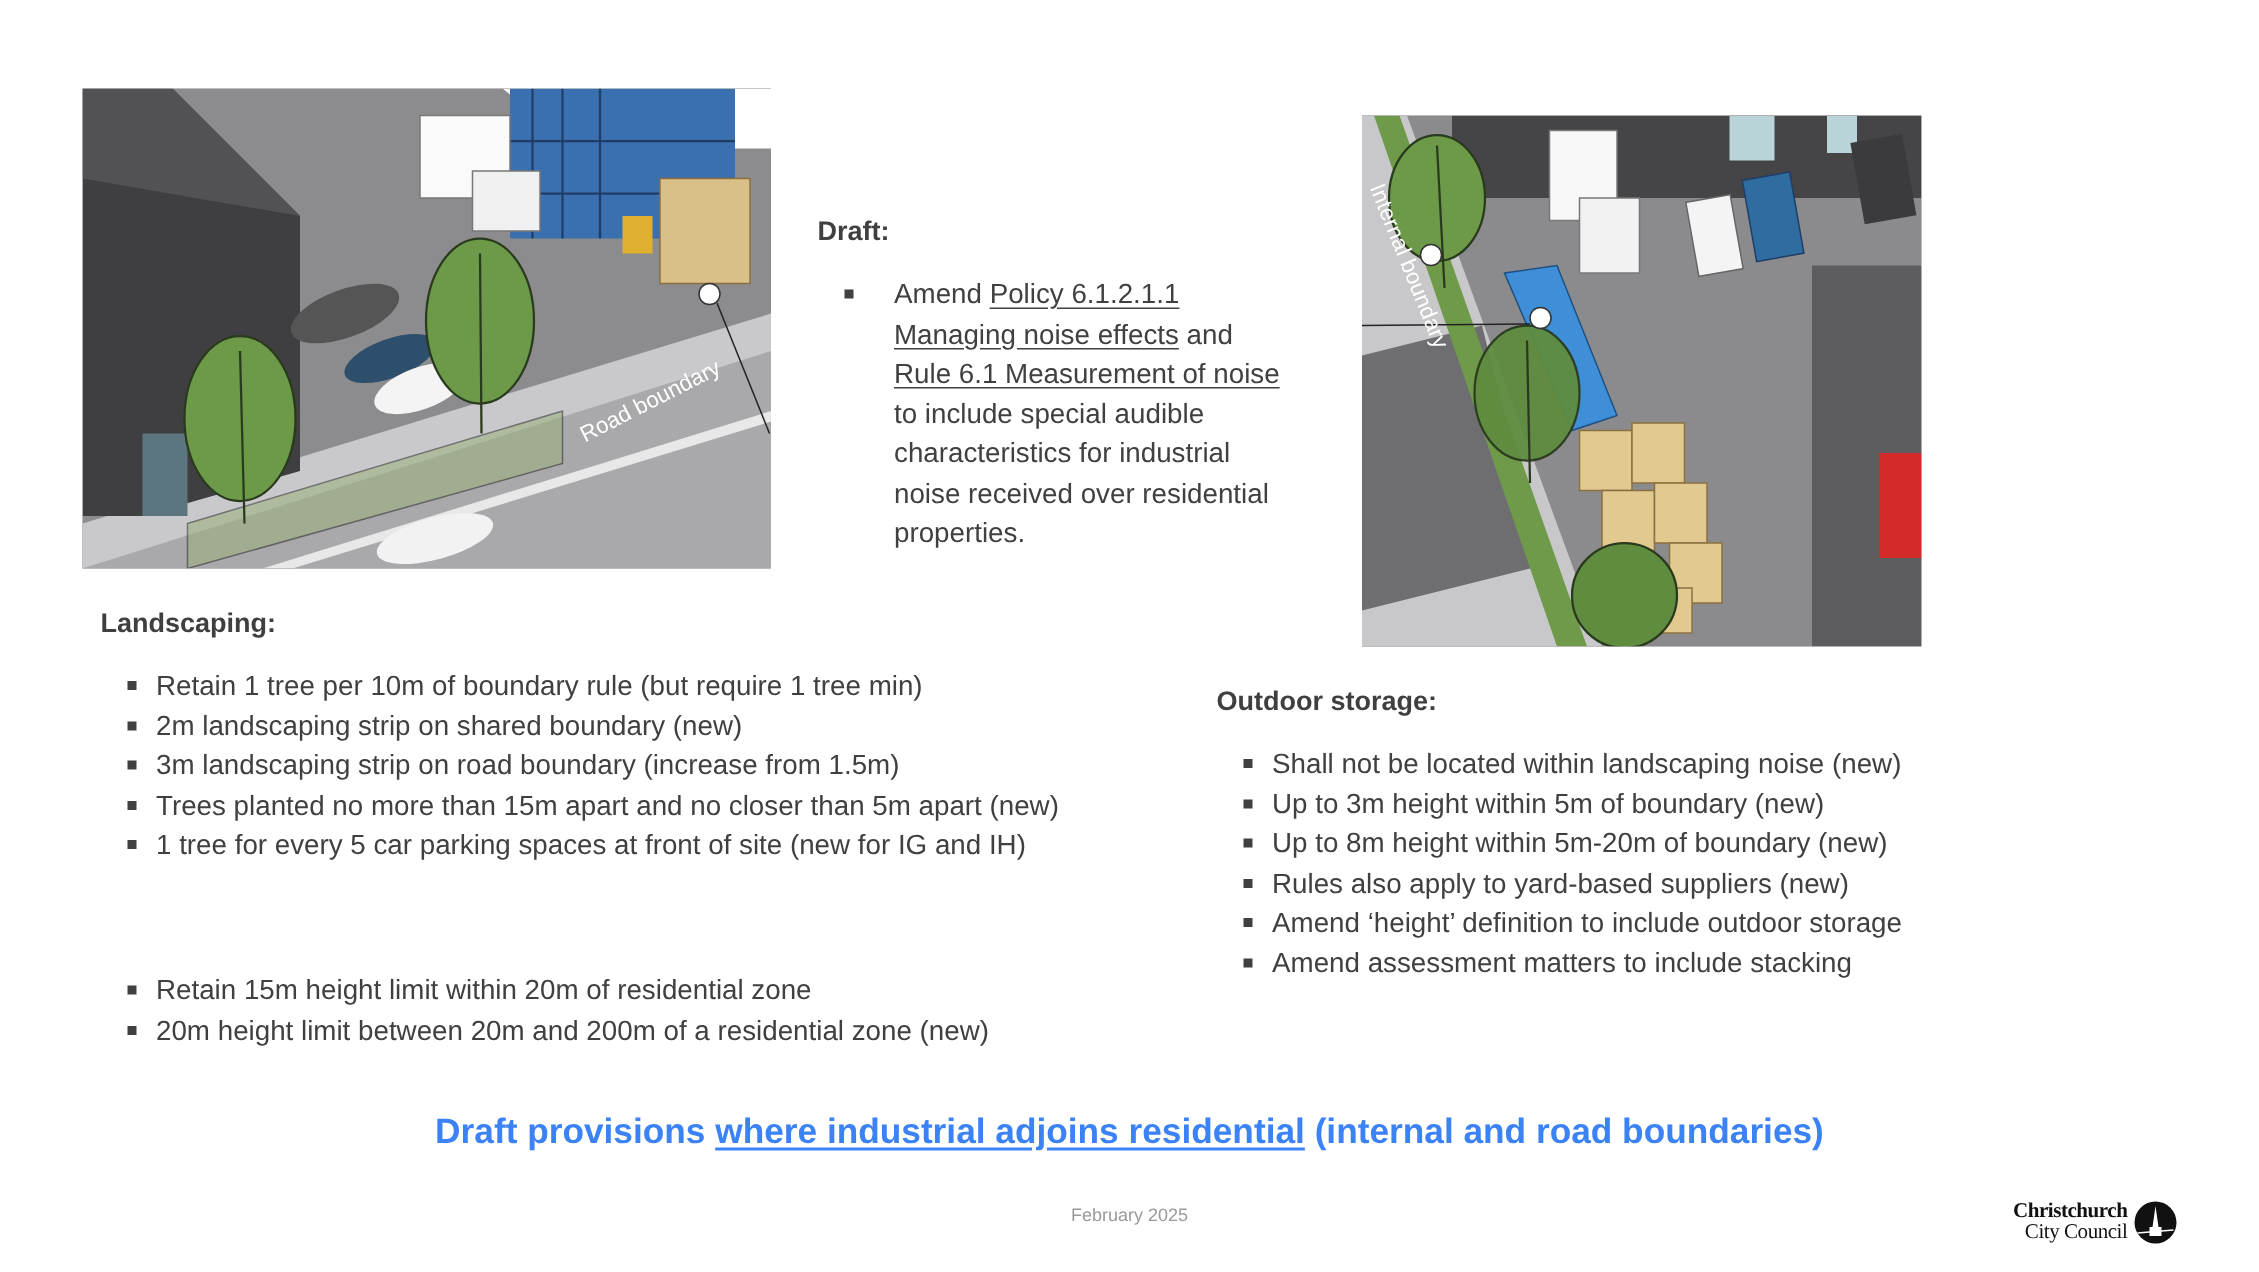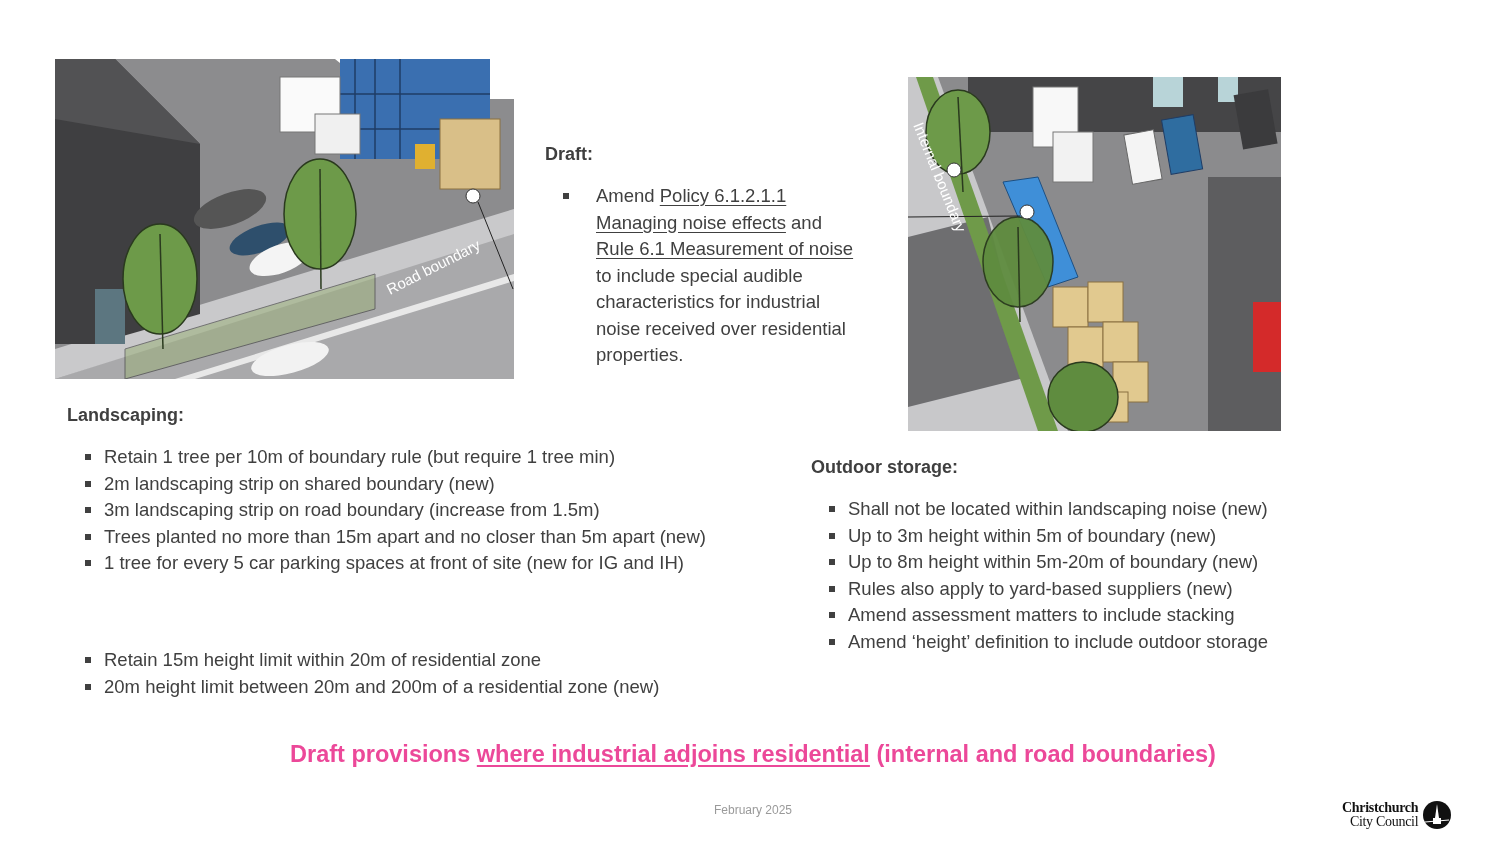--- a/index.html
+++ b/index.html
@@ -13,21 +13,21 @@
   .section-title { font-weight: bold; font-size: 18px; color: #3f3f3f; margin: 0 0 4px 0; line-height: 26px; }
   ul.bullets { list-style: none; margin: 16px; padding: 0; }
   ul.bullets li { position: relative; padding-left: 21px; font-size: 18.5px; line-height: 26.5px; color: #404040; }
   ul.bullets li::before {
     content: ""; position: absolute; left: 2px; top: 10px; width: 6px; height: 6px; background: #404040;
   }
   .noise ul.bullets li { padding-left: 35px; }
   .u { text-decoration: underline; text-underline-offset: 3px; }
   .heading-main {
     position: absolute; left: 0; width: 1506px; top: 741px; text-align: center;
-    font-weight: bold; font-size: 23.5px; color: #ec4899;
+    font-weight: bold; font-size: 23.5px; color: #3b82f6;
   }
   .footer-date { position: absolute; top: 803px; left: 0; width: 1506px; text-align: center; font-size: 12px; color: #9a9a9a; }
   .logo { position: absolute; left: 1342px; top: 800px; display: flex; align-items: center; gap: 4px; }
   .logo-text { font-family: "Liberation Serif", "DejaVu Serif", serif; font-size: 14px; line-height: 14px; color: #111; text-align: right; font-weight: bold; letter-spacing: -0.3px; }
   .logo-text .l2 { font-weight: normal; }
 </style>
 </head>
 <body>
 
 <div class="img-frame" style="left:55px; top:59px; width:459px; height:320px;">
@@ -129,22 +129,22 @@
   </ul>
 </div>
 
 <div class="abs" style="left:811px; top:454px; width:520px;">
   <div class="section-title">Outdoor storage:</div>
   <ul class="bullets">
     <li>Shall not be located within landscaping noise (new)</li>
     <li>Up to 3m height within 5m of boundary (new)</li>
     <li>Up to 8m height within 5m-20m of boundary (new)</li>
     <li>Rules also apply to yard-based suppliers (new)</li>
+    <li>Amend ‘height’ definition to include outdoor storage</li>
     <li>Amend assessment matters to include stacking</li>
-    <li>Amend ‘height’ definition to include outdoor storage</li>
   </ul>
 </div>
 
 <div class="heading-main">
   <span>Draft provisions </span><span class="u">where industrial adjoins residential</span><span> (internal and road boundaries)</span>
 </div>
 
 <div class="footer-date">February 2025</div>
 
 <div class="logo">

